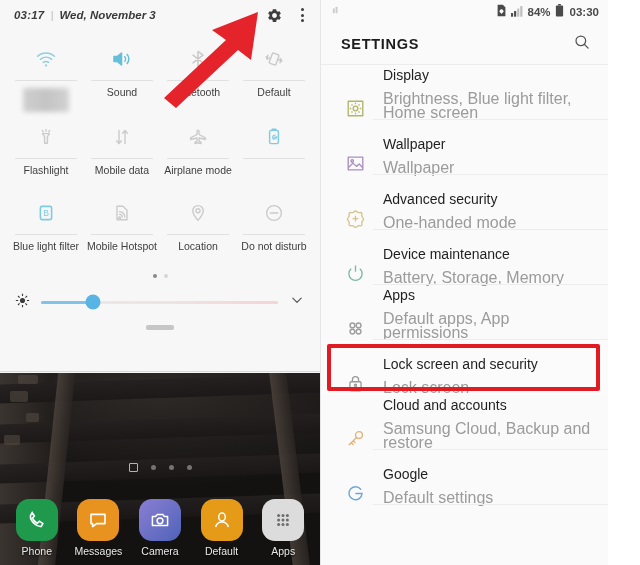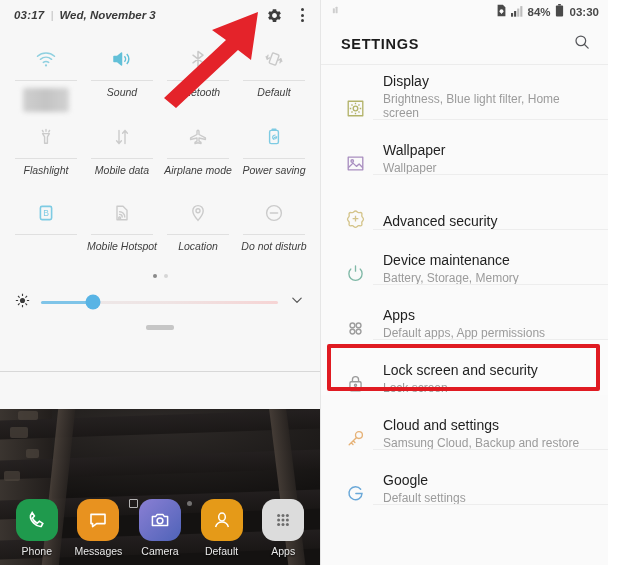--- a/index.html
+++ b/index.html
@@ -35,21 +35,21 @@
   .tile-row { display:flex; }
   .tile {
     flex:1 1 25%;
     display:flex; flex-direction:column; align-items:center;
     padding-top:8px;
   }
   .tile-icon { height:34px; display:flex; align-items:center; justify-content:center; }
   .tile-underline { width:62px; height:1px; background:#e0e0e0; margin:4px 0 5px 0; }
   .tile-label {
     font-size:10.5px; color:#3f3f3f; text-align:center; line-height:12px;
-    min-height:24px; width:72px;font-style:italic;
+    min-height:24px; width:72px;
   }
   .tile-label.blurred {
     display:inline-block; width:46px; height:9px; border-radius:2px;
     background:linear-gradient(90deg,#cfcfcf,#c4c4c4,#d2d2d2);
     filter:blur(2.5px); margin-top:2px;
     color:transparent; overflow:hidden;
   }
   .page-dots { display:flex; justify-content:center; gap:7px; margin-top:10px; }
   .page-dots i { width:4px; height:4px; border-radius:50%; background:#d6d6d6; display:block;}
   .page-dots i.active { background:#8a8a8a; }
@@ -72,21 +72,21 @@
     background:#58b4e5; transform:translate(-50%,-50%);
   }
   .handle-bar {
     width:28px; height:5px; border-radius:2px; background:#c6c6c6;
     margin:12px auto 0 auto;
   }
   .qs-bottom-edge { position:absolute; left:0; right:0; bottom:193px; height:1px; background:#d8d8d8; }
 
   
   .home-screen {
-    position:absolute; left:0; bottom:0; width:320px; height:156px;
+    position:absolute; left:0; bottom:0; width:320px; height:192px;
     background:
       radial-gradient(ellipse 120% 70% at 50% 10%, #2e2a28 0%, #141211 70%),
       #111010;
     overflow:hidden;
   }
   .rail { position:absolute; background:#3a332e; opacity:.85; }
   .rail-l { left:48px; top:-10px; width:17px; height:215px; transform:rotate(6deg);
             background:linear-gradient(90deg,#4b423b,#2a2522); }
   .rail-r { right:22px; top:-14px; width:17px; height:220px; transform:rotate(-7deg);
             background:linear-gradient(90deg,#4a413a,#2a2522); }
@@ -133,21 +133,21 @@
   .settings-item {
     position:relative; display:flex; align-items:flex-end;
     height:55px; padding:0 16px 0 14px;
   }
   .settings-item .divider {
     position:absolute; left:52px; right:0; bottom:0; height:1px; background:#ededed;
   }
   .item-icon { width:40px; display:flex; justify-content:center; flex:0 0 40px; }
   .item-text { margin-left:8px; }
   .item-title { font-size:14px; color:#1f1f1f; line-height:18px; }
-  .item-sub { font-size:12px; color:#9b9b9b; margin-top:2px; line-height:14px; }
+  .item-sub { font-size:16px; color:#9b9b9b; margin-top:8px; line-height:14px; }
 
   .highlight-box {
     position:absolute; left:6px; right:8px; top:4px; bottom:4px;
     border:4px solid #e01b22; border-radius:2px; pointer-events:none;
   }
   .settings-item.highlighted { background:#fbfbfb; }
 
   
   .red-arrow { position:absolute; left:150px; top:8px; pointer-events:none; }
 </style>
@@ -266,34 +266,34 @@
 
         <div class="tile">
           <div class="tile-icon">
             <svg width="24" height="24" viewBox="0 0 24 24" fill="none" stroke="#7ecbe3" stroke-width="1.4" stroke-linejoin="round">
               <rect x="7.6" y="5.4" width="8.8" height="13.2" rx="1.6"></rect>
               <path d="M10.2 5.4V4.2h3.6v1.2"></path>
               <path d="M13.6 10c-1.6 0-3 .9-3 2.4 0 1.4 1.4 2.1 1.4 2.1s-.4-1.5.8-2.2c1-.6 2-.4 2-.4s-.2 1.6-1.6 2.1" stroke-width="1.1"></path>
             </svg>
           </div>
           <div class="tile-underline"></div>
-          <div class="tile-label">Power
-saving</div>
         </div>
       </div>
 
       <div class="tile-row">
         <div class="tile">
           <div class="tile-icon">
             <svg width="24" height="24" viewBox="0 0 24 24" fill="none">
               <rect x="6.4" y="5.4" width="11.2" height="13.2" rx="1.6" stroke="#7ecbe3" stroke-width="1.6"></rect>
               <text x="12" y="15.4" font-family="Liberation Sans, sans-serif" font-size="8.6" fill="#7ecbe3" text-anchor="middle">B</text>
             </svg>
           </div>
           <div class="tile-underline"></div>
+          <div class="tile-label">Blue light
+filter</div>
         </div>
 
         <div class="tile">
           <div class="tile-icon">
             <svg width="24" height="24" viewBox="0 0 24 24" fill="none" stroke="#cbcbcb" stroke-width="1.4" stroke-linecap="round" stroke-linejoin="round">
               <path d="M7 5.2h6l4 4v9.6H7z"></path>
               <path d="M9.6 16a1 1 0 1 0 .02 0"></path>
               <path d="M9.6 13.4a2.6 2.6 0 0 1 2.6 2.6"></path>
               <path d="M9.6 10.8a5.2 5.2 0 0 1 5.2 5.2"></path>
             </svg>
@@ -513,20 +513,21 @@
 
       <div class="settings-item">
         <div class="item-icon">
           <svg width="23" height="23" viewBox="0 0 24 24" fill="none" stroke="#d4c48a" stroke-width="1.4" stroke-linejoin="round">
             <path d="M12 4.2c1.5 0 2 1.4 3.2 1.7 1.2.3 2.3-.7 3.2.3.9 1-.1 2.1.2 3.3.3 1.2 1.7 1.7 1.7 3.2s-1.4 2-1.7 3.2c-.3 1.2.7 2.3-.2 3.3-.9 1-2 0-3.2.3-1.2.3-1.7 1.7-3.2 1.7s-2-1.4-3.2-1.7c-1.2-.3-2.3.7-3.2-.3-.9-1 .1-2.1-.2-3.3C5.1 14.7 3.7 14.2 3.7 12.7s1.4-2 1.7-3.2c.3-1.2-.7-2.3.2-3.3.9-1 2 0 3.2-.3C10 5.6 10.5 4.2 12 4.2z"></path>
             <path d="M12 9.2v6M9 12.2h6"></path>
           </svg>
         </div>
         <div class="item-text">
           <div class="item-title">Advanced security</div>
+          <div class="item-sub">One-handed mode</div>
         </div>
         <div class="divider"></div>
       </div>
 
       <div class="settings-item">
         <div class="item-icon">
           <svg width="23" height="23" viewBox="0 0 24 24" fill="none" stroke="#7fb8a6" stroke-width="1.4" stroke-linecap="round">
             <path d="M16.9 7.4a6.9 6.9 0 1 1-9.8 0"></path>
             <path d="M12 4.2v5.4"></path>
           </svg>
@@ -571,21 +572,21 @@
       </div>
 
       <div class="settings-item">
         <div class="item-icon">
           <svg width="23" height="23" viewBox="0 0 24 24" fill="none" stroke="#e6b277" stroke-width="1.4" stroke-linecap="round" stroke-linejoin="round">
             <circle cx="15.6" cy="8.4" r="3.6"></circle>
             <path d="M13.1 11 5.4 18.6M7.6 16.4l1.8 1.8M9.6 14.4l1.8 1.8"></path>
           </svg>
         </div>
         <div class="item-text">
-          <div class="item-title">Cloud and settings</div>
+          <div class="item-title">Cloud and accounts</div>
           <div class="item-sub">Samsung Cloud, Backup and restore</div>
         </div>
         <div class="divider"></div>
       </div>
 
       <div class="settings-item">
         <div class="item-icon">
           <svg width="23" height="23" viewBox="0 0 24 24" fill="none" stroke="#6aa8d8" stroke-width="1.5" stroke-linecap="round">
             <path d="M17.4 7.6A6.8 6.8 0 1 0 18.8 12h-6.4"></path>
           </svg>

